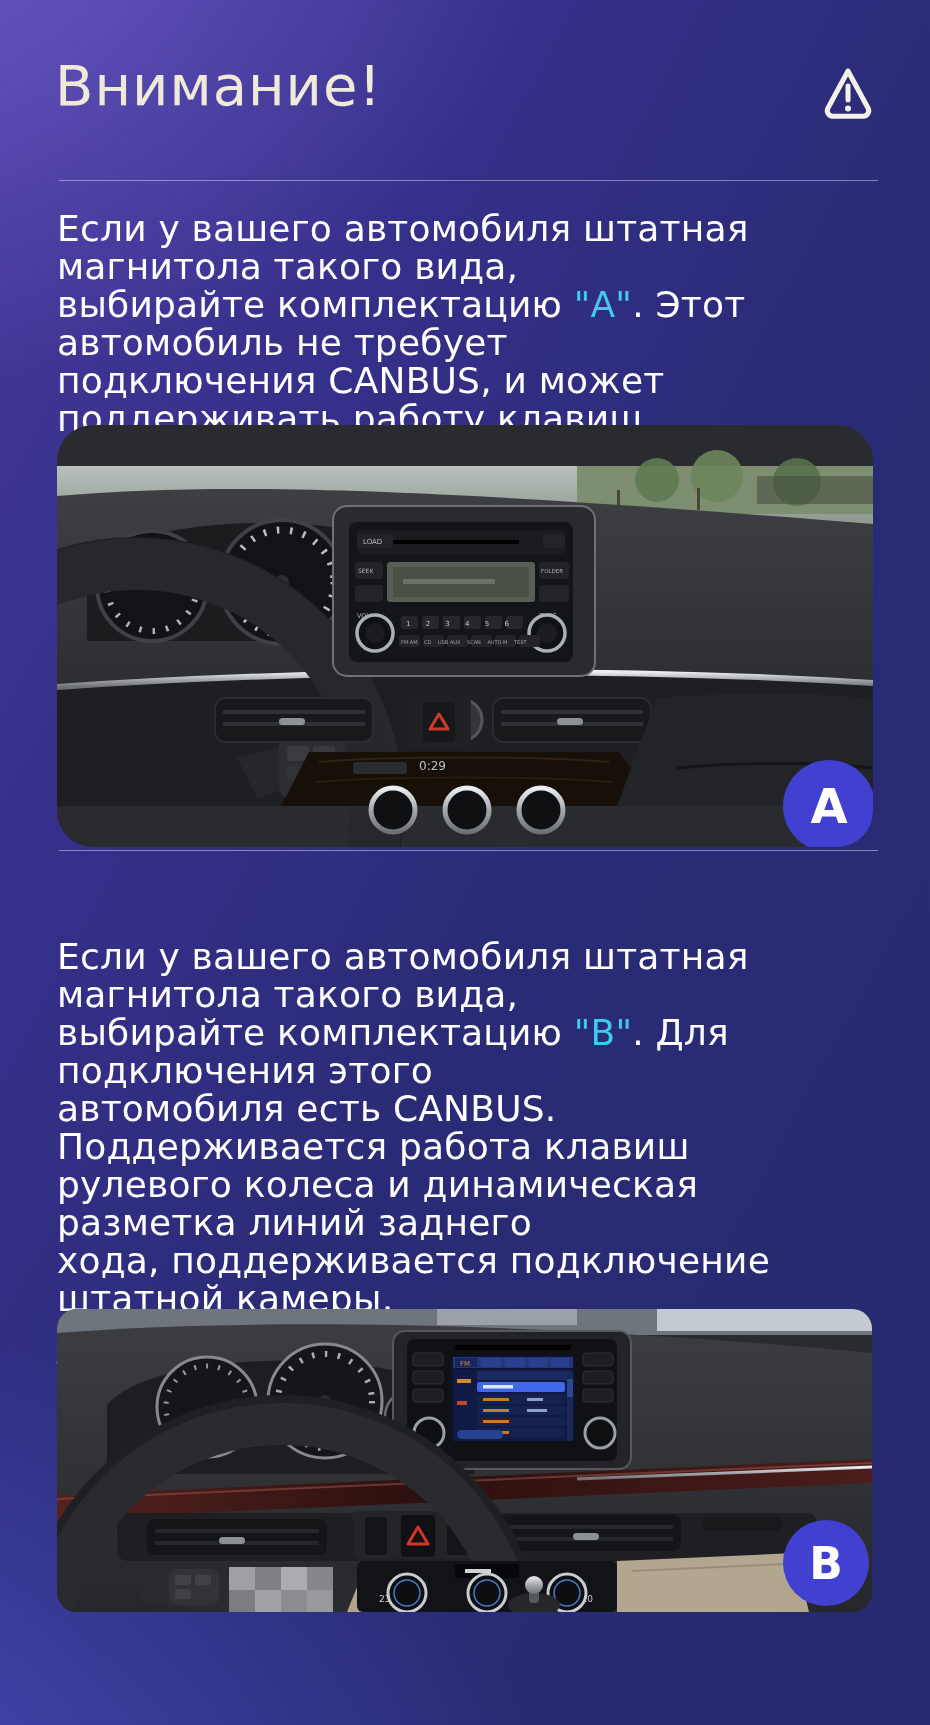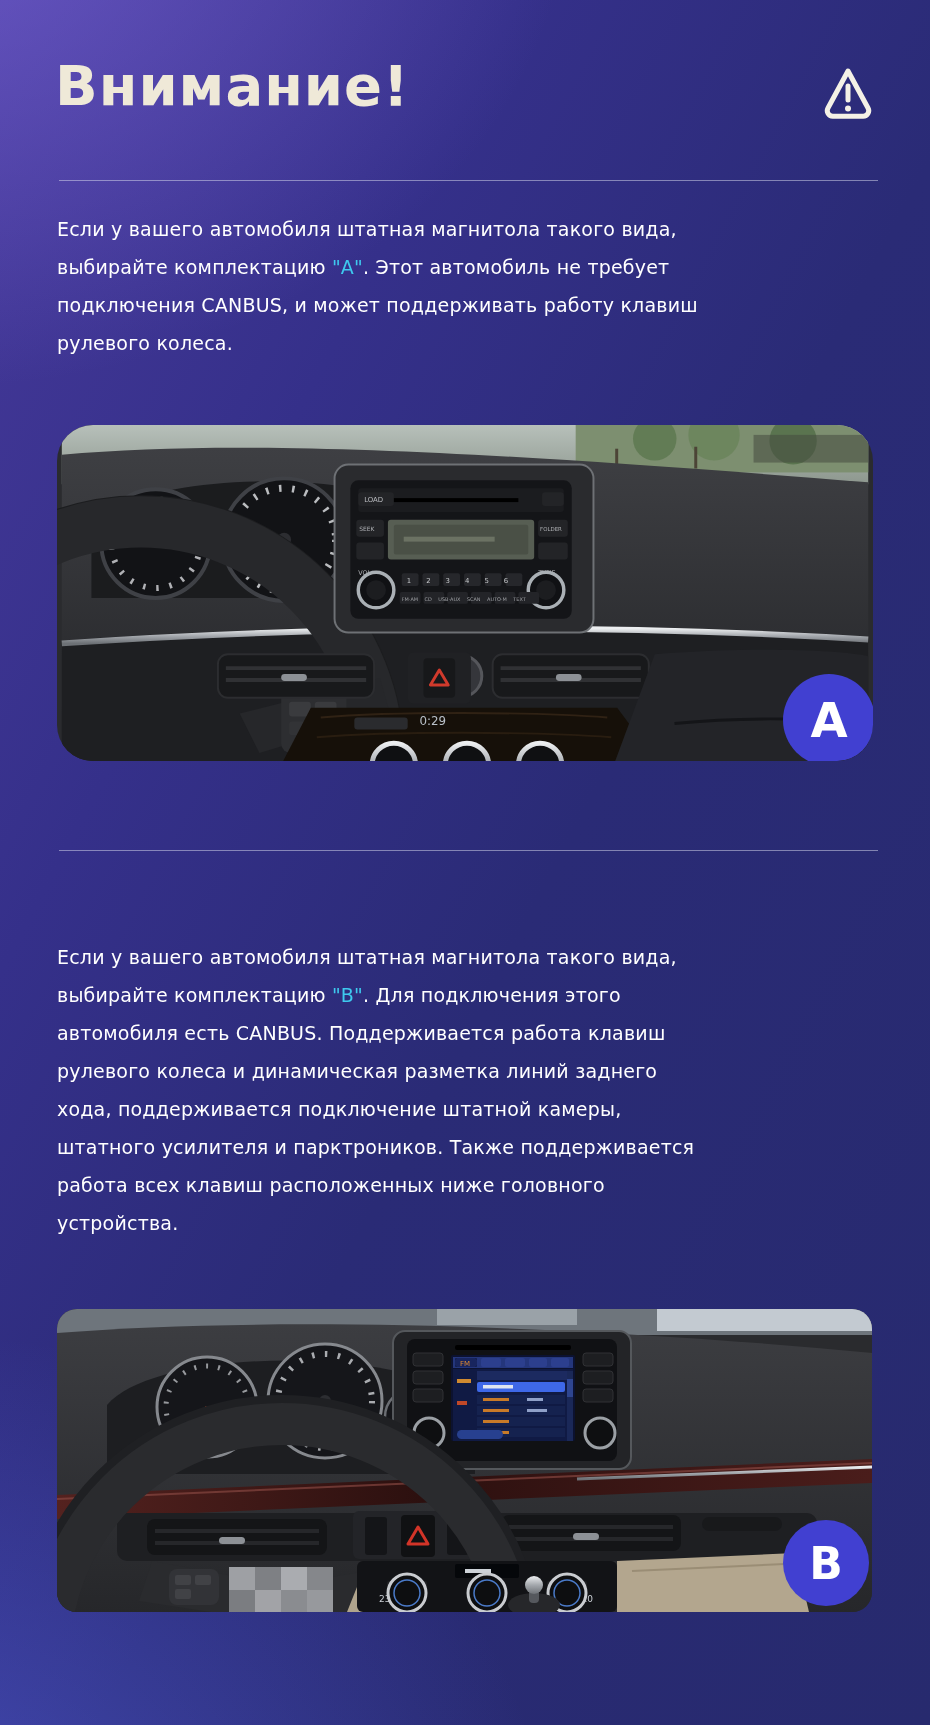--- a/index.html
+++ b/index.html
@@ -6,39 +6,39 @@
   .page{
     position:relative;width:930px;height:1725px;overflow:hidden;
     font-family:"DejaVu Sans","Liberation Sans",sans-serif;
     background-color:#2a2b72;
     background-image:
       radial-gradient(1150px 880px at -8% -6%, rgba(126,106,222,.62), rgba(126,106,222,0) 56%),
       radial-gradient(1150px 950px at -10% 108%, rgba(90,104,236,.50), rgba(90,104,236,0) 56%),
       linear-gradient(118deg,#46399a 0%,#35308a 28%,#2a2b76 55%,#272a6e 100%);
   }
   .page-title{
-    position:absolute;left:55px;top:58px;font-size:56px;font-weight:bold;
+    position:absolute;left:55px;top:58px;font-size:56px;font-weight:normal;
     letter-spacing:1px;color:var(--cream,#efe9d8);line-height:1;
   }
   .warn-icon{position:absolute;left:822px;top:64px;}
   .divider{position:absolute;left:59px;width:819px;height:1px;background:var(--divider,#dbdef0);opacity:.5;}
   .divider.d1{top:180px}
   .divider.d2{top:850px}
   .para{
     position:absolute;left:57px;width:806px;
-    font-size:19px;line-height:38px;color:var(--text,#ffffff);
+    font-size:36px;line-height:38px;color:var(--text,#ffffff);
     white-space:pre-line;letter-spacing:.2px;
   }
   .para.p1{top:210px}
   .para.p2{top:938px}
   .para .accent{color:var(--accent,#3ec9ee);}
   .photo-card{
     position:absolute;left:57px;overflow:hidden;background:#2a2b2e;
   }
-  .photo-card.a{top:425px;width:816px;height:336px;border-radius:36px;}
+  .photo-card.a{top:425px;width:816px;height:422px;border-radius:36px;}
   .photo-card.b{top:1309px;width:815px;height:303px;border-radius:20px;}
   .photo-card svg{display:block;width:100%;height:100%;}
   .badge{
     position:absolute;border-radius:50%;background:var(--badge,#4140d1);
     display:flex;align-items:center;justify-content:center;
     color:#fff;font-weight:bold;
   }
   .badge.a{width:92px;height:92px;right:-2px;bottom:-5px;font-size:48px;}
   .badge.b{width:86px;height:86px;right:3px;bottom:6px;font-size:44px;}
   svg text{font-family:"DejaVu Sans","Liberation Sans",sans-serif;}

